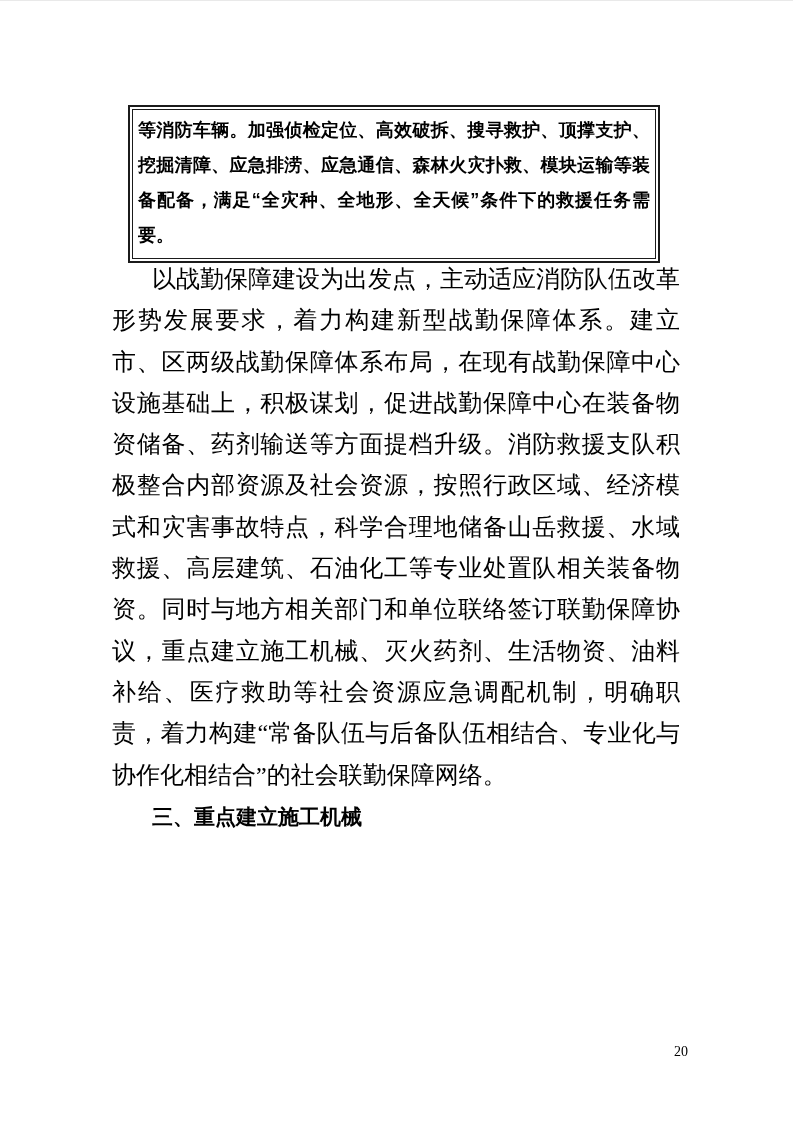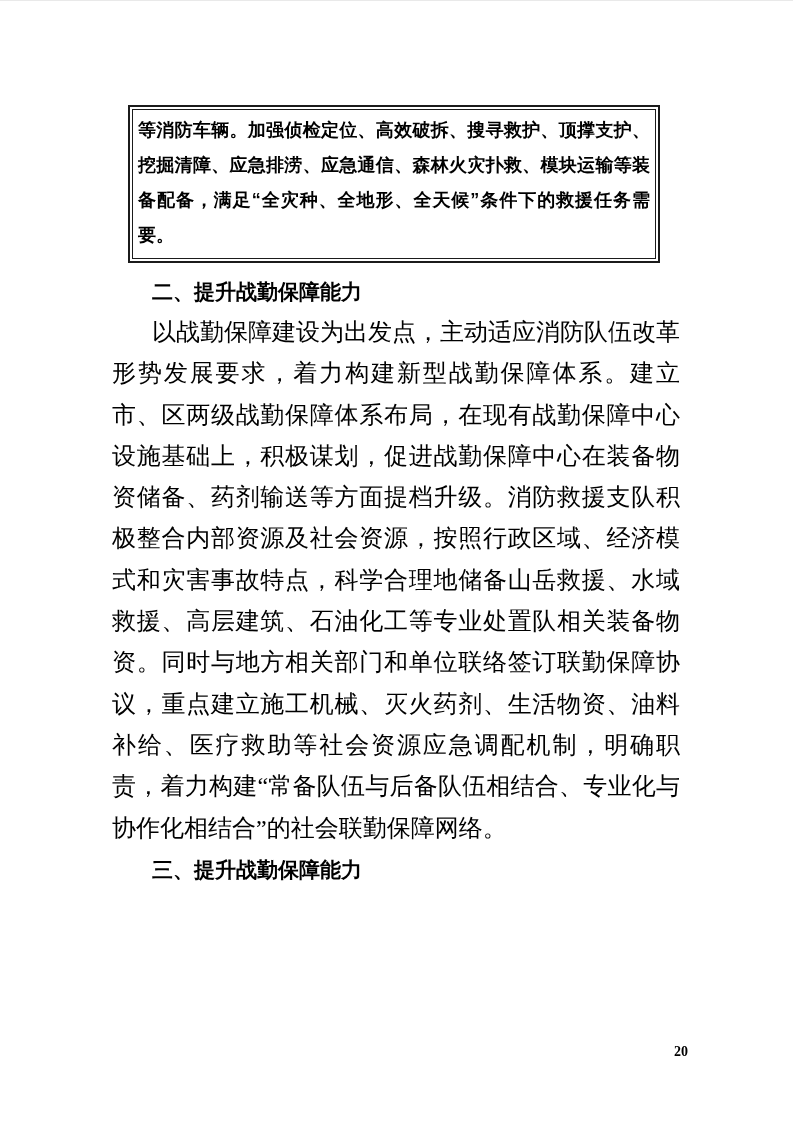--- a/index.html
+++ b/index.html
@@ -65,36 +65,34 @@
   }
   .page-number {
     position: absolute;
     left: 667px;
     top: 1043px;
     width: 28px;
     text-align: center;
     font-family: "Liberation Serif", "DejaVu Serif", serif;
     font-size: 14px;
     color: #000000;
-    font-weight: bold;
   }
 </style>
 </head>
 <body>
 
 <div class="page">
   <div class="content">
 
     <div class="callout">
       <p>等消防车辆。加强侦检定位、高效破拆、搜寻救护、顶撑支护、挖掘清障、应急排涝、应急通信、森林火灾扑救、模块运输等装备配备，满足“全灾种、全地形、全天候”条件下的救援任务需要。</p>
     </div>
 
-    <h2 class="sec-heading">二、提升战勤保障能力</h2>
 
     <p class="body-para">以战勤保障建设为出发点，主动适应消防队伍改革形势发展要求，着力构建新型战勤保障体系。建立市、区两级战勤保障体系布局，在现有战勤保障中心设施基础上，积极谋划，促进战勤保障中心在装备物资储备、药剂输送等方面提档升级。消防救援支队积极整合内部资源及社会资源，按照行政区域、经济模式和灾害事故特点，科学合理地储备山岳救援、水域救援、高层建筑、石油化工等专业处置队相关装备物资。同时与地方相关部门和单位联络签订联勤保障协议，重点建立施工机械、灭火药剂、生活物资、油料补给、医疗救助等社会资源应急调配机制，明确职责，着力构建“常备队伍与后备队伍相结合、专业化与协作化相结合”的社会联勤保障网络。</p>
 
-    <h2 class="sec-heading second">三、提升战勤保障能力</h2>
+    <h2 class="sec-heading second">三、重点建立施工机械</h2>
 
 
   </div>
 
   <div class="page-number">20</div>
 </div>
 
 </body></html>

